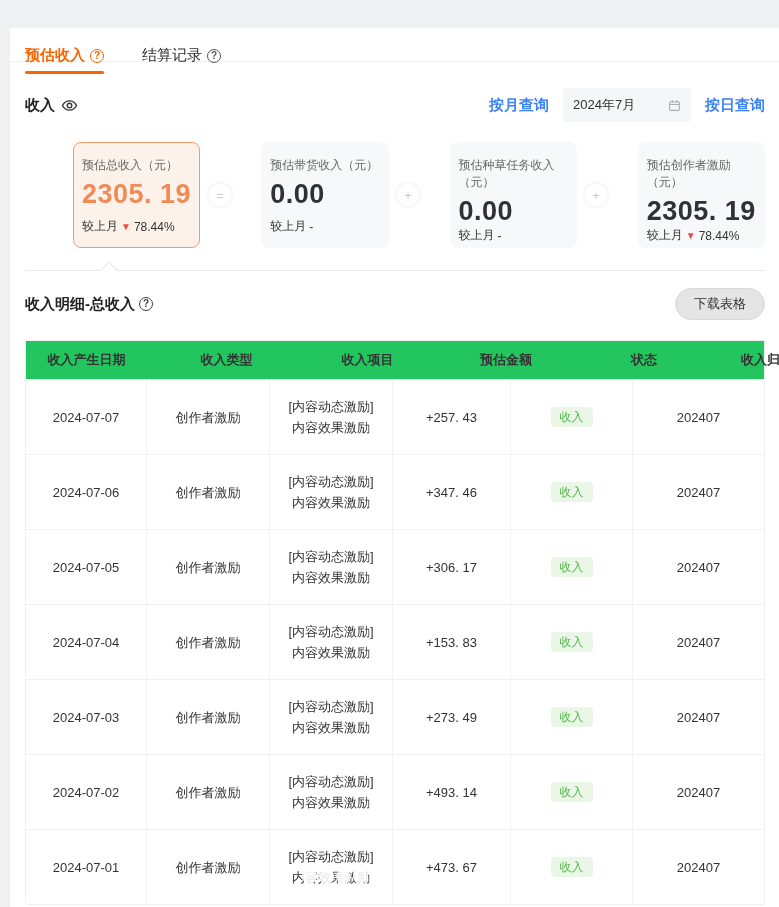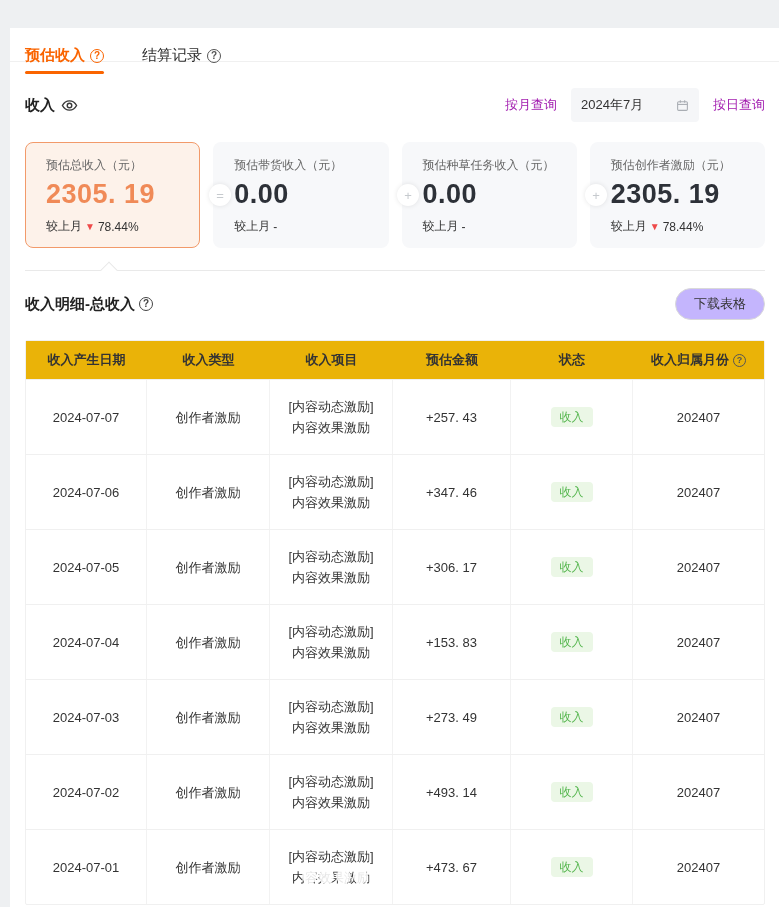--- a/index.html
+++ b/index.html
@@ -38,35 +38,35 @@
   }
   .tab:not(.active) .qicon { color:#555; }
 
   
   .filters {
     margin:26px 14px 0 15px; height:34px;
     display:flex; align-items:center;
   }
   .income-label { display:flex; align-items:center; gap:6px; font-size:15px; font-weight:700; color:#222; }
   .filters-right { margin-left:auto; display:flex; align-items:center; gap:14px; }
-  .flabel { font-size:13px; font-weight:400; color:#a21caf; }
+  .flabel { font-size:15px; font-weight:700; color:#3b82f6; }
   .dateinput {
     width:128px; height:34px; background:#f5f6f8; border-radius:4px;
     display:flex; align-items:center; padding:0 10px; gap:6px;
     font-size:13px; color:#333; cursor:pointer;
   }
   .dateinput .val { flex:1; }
   .dateinput .val.placeholder { color:#bfc3c9; }
 
   
   .cards { position:relative; margin:20px 14px 0 15px; display:flex; gap:13px; }
   .card {
     flex:1; height:106px; background:#f7f8fa; border-radius:8px;
-    padding:14px 20px 12px; display:flex; flex-direction:column;
-    border:1px solid transparent; cursor:pointer;
+    padding:14px 8px 12px; display:flex; flex-direction:column;
+    border:1px solid transparent; cursor:pointer;margin-left:48px;
   }
   .card.active { background:#fdf2ea; border:1px solid #f29a6a; }
   .card .ctitle { font-size:12px; color:#666; }
   .card .cvalue { margin-top:5px; font-size:27px; font-weight:600; color:#2d3138; letter-spacing:.5px; }
   .card.active .cvalue { color:#f08a57; }
   .card .ccompare { margin-top:auto; font-size:12px; font-weight:400; color:#333; display:flex; align-items:center; gap:3px; }
   .tri { color:#ef4a4a; font-size:10px; line-height:1; }
   .op {
     position:absolute; top:50%; width:22px; height:22px; margin-top:-11px;
     background:#fff; border-radius:50%; box-shadow:0 0 5px rgba(0,0,0,.10);
@@ -82,33 +82,33 @@
     background:#fff; border-left:1px solid #e9e9e9; border-top:1px solid #e9e9e9;
     transform:rotate(45deg);
   }
 
   
   .detail-head { margin:17px 14px 0 15px; height:32px; display:flex; }
   .detail-title { display:flex; align-items:center; gap:4px; font-size:15px; font-weight:700; color:#222; }
   .detail-title .qicon { color:#444; }
   .dl-btn {
     margin-left:auto; height:32px; padding:0 18px; border:1px solid #d9d9d9;
-    border-radius:16px; background:#c4b5fd; font-size:13px; color:#333;
+    border-radius:16px; background:#e5e5e5; font-size:13px; color:#333;
     display:flex; align-items:center; cursor:pointer;
     font-family:inherit;
   }
 
   
   .table { margin:20px 14px 0 15px; border:1px solid #f0f0f0; border-radius:2px; }
   .thead, .trow {
     display:grid;
     grid-template-columns:121px 123px 123px 118px 122px 131px;
   }
   .thead {
-    height:38px; background:#eab308; font-size:13px; font-weight:700; color:#333;
+    height:38px; background:#22c55e; font-size:13px; font-weight:700; color:#333;gap:18px;
   }
   .thead > div { display:flex; align-items:center; justify-content:center; gap:4px; }
   .thead .qicon { width:13px; height:13px; font-size:9px; color:#555; border-width:1px; }
   .trow { height:75px; border-top:1px solid #f0f0f0; font-size:13px; color:#333; }
   .trow > div {
     display:flex; flex-direction:column; align-items:center; justify-content:center;
     border-right:1px solid #f2f2f2; text-align:center; line-height:21px;
   }
   .trow > div:last-child { border-right:none; }
   .badge {

